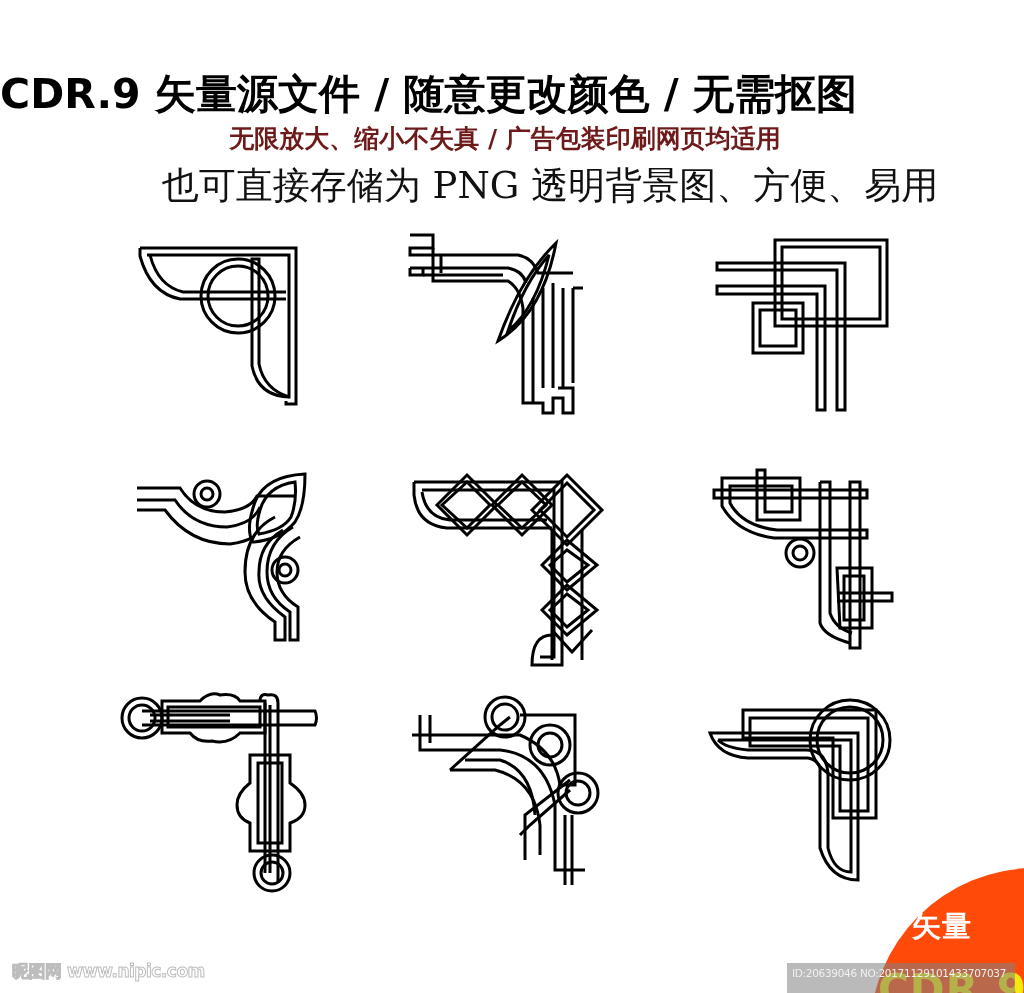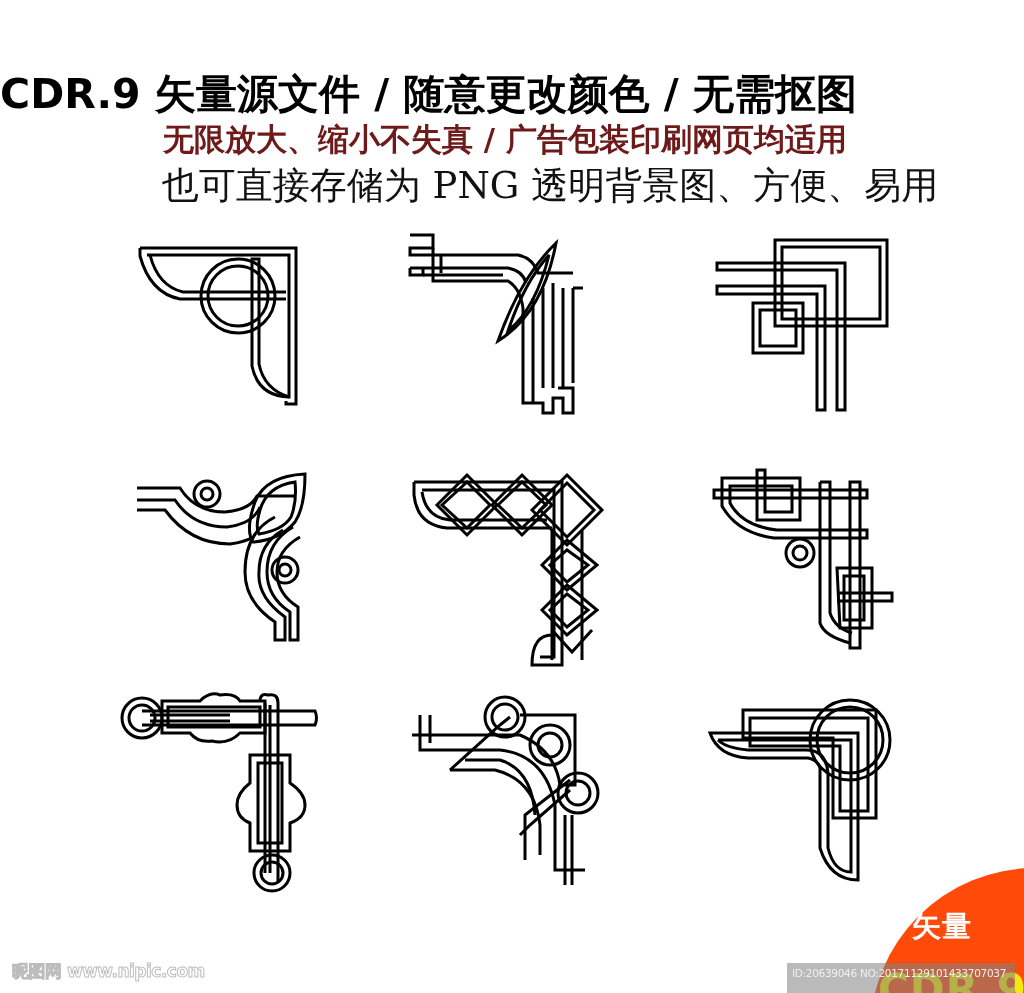--- a/index.html
+++ b/index.html
@@ -7,21 +7,21 @@
     width: 1024px; height: 993px; background: #ffffff; position: relative; overflow: hidden;
     font-family: "DejaVu Sans", sans-serif;
   }
   .headline {
     position: absolute; left: 0; width: 857px; top: 68px; text-align: center;
     font-family: "DejaVu Sans", sans-serif; font-weight: bold; font-size: 41px; color: #000;
     letter-spacing: 0px; line-height: 52px;
   }
   .subline {
     position: absolute; left: 0; width: 1010px; top: 118px; text-align: center;
-    font-family: "DejaVu Sans", sans-serif; font-weight: bold; font-size: 31px;
+    font-family: "DejaVu Sans", sans-serif; font-weight: bold; font-size: 25px;
     line-height: 42px;
   }
   .tagline {
     position: absolute; left: 0; width: 1012px; top: 166px; text-align: center;
     font-family: "DejaVu Serif", serif; font-size: 37px; color: #111; line-height: 40px; padding-left: 44px;
   }
   .ornament { position: absolute; }
   .ornament svg { display: block; overflow: visible; }
   .ornament svg * { fill: none; stroke: #000; stroke-width: 3; stroke-linejoin: miter; }
   .wm-left {

